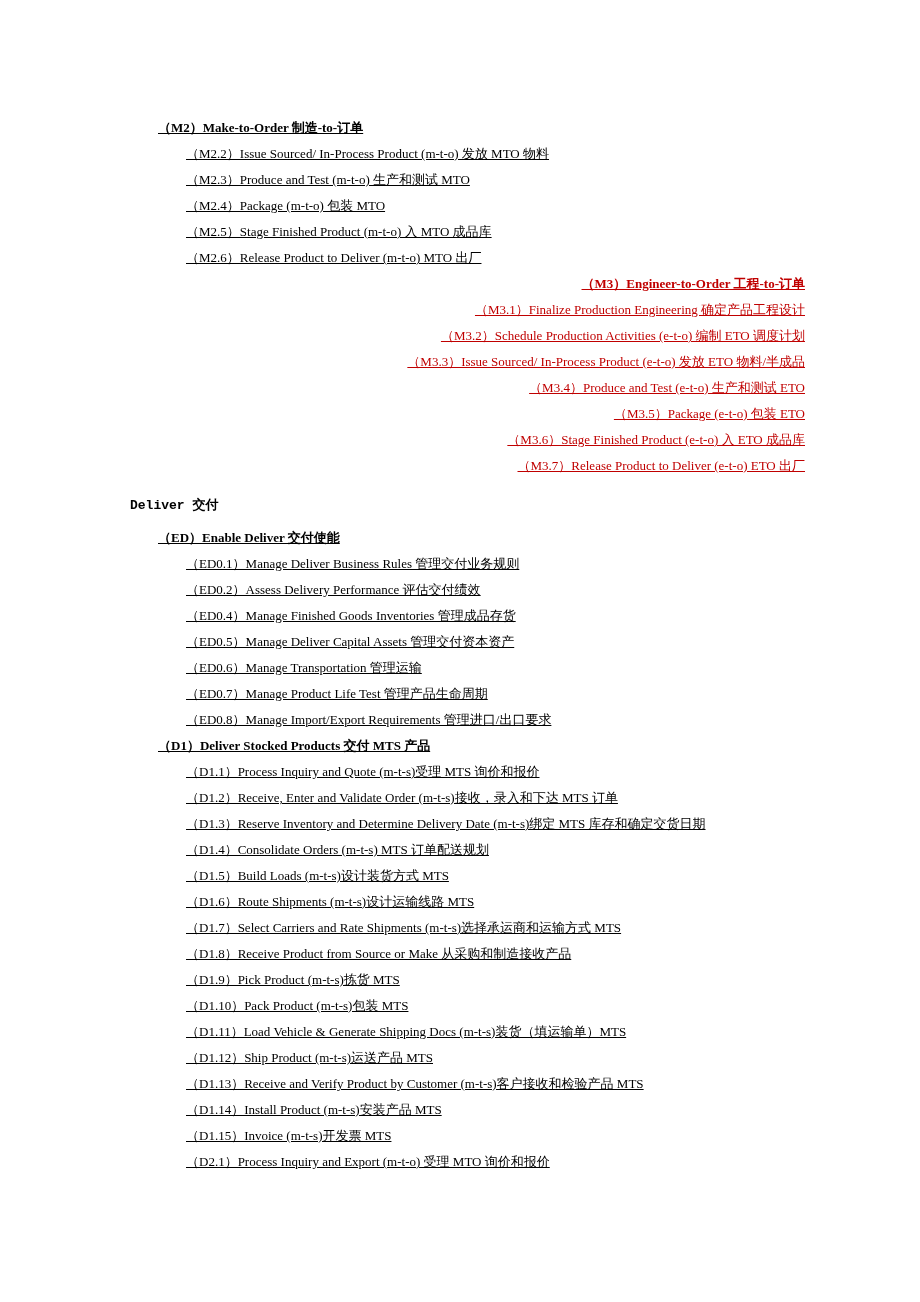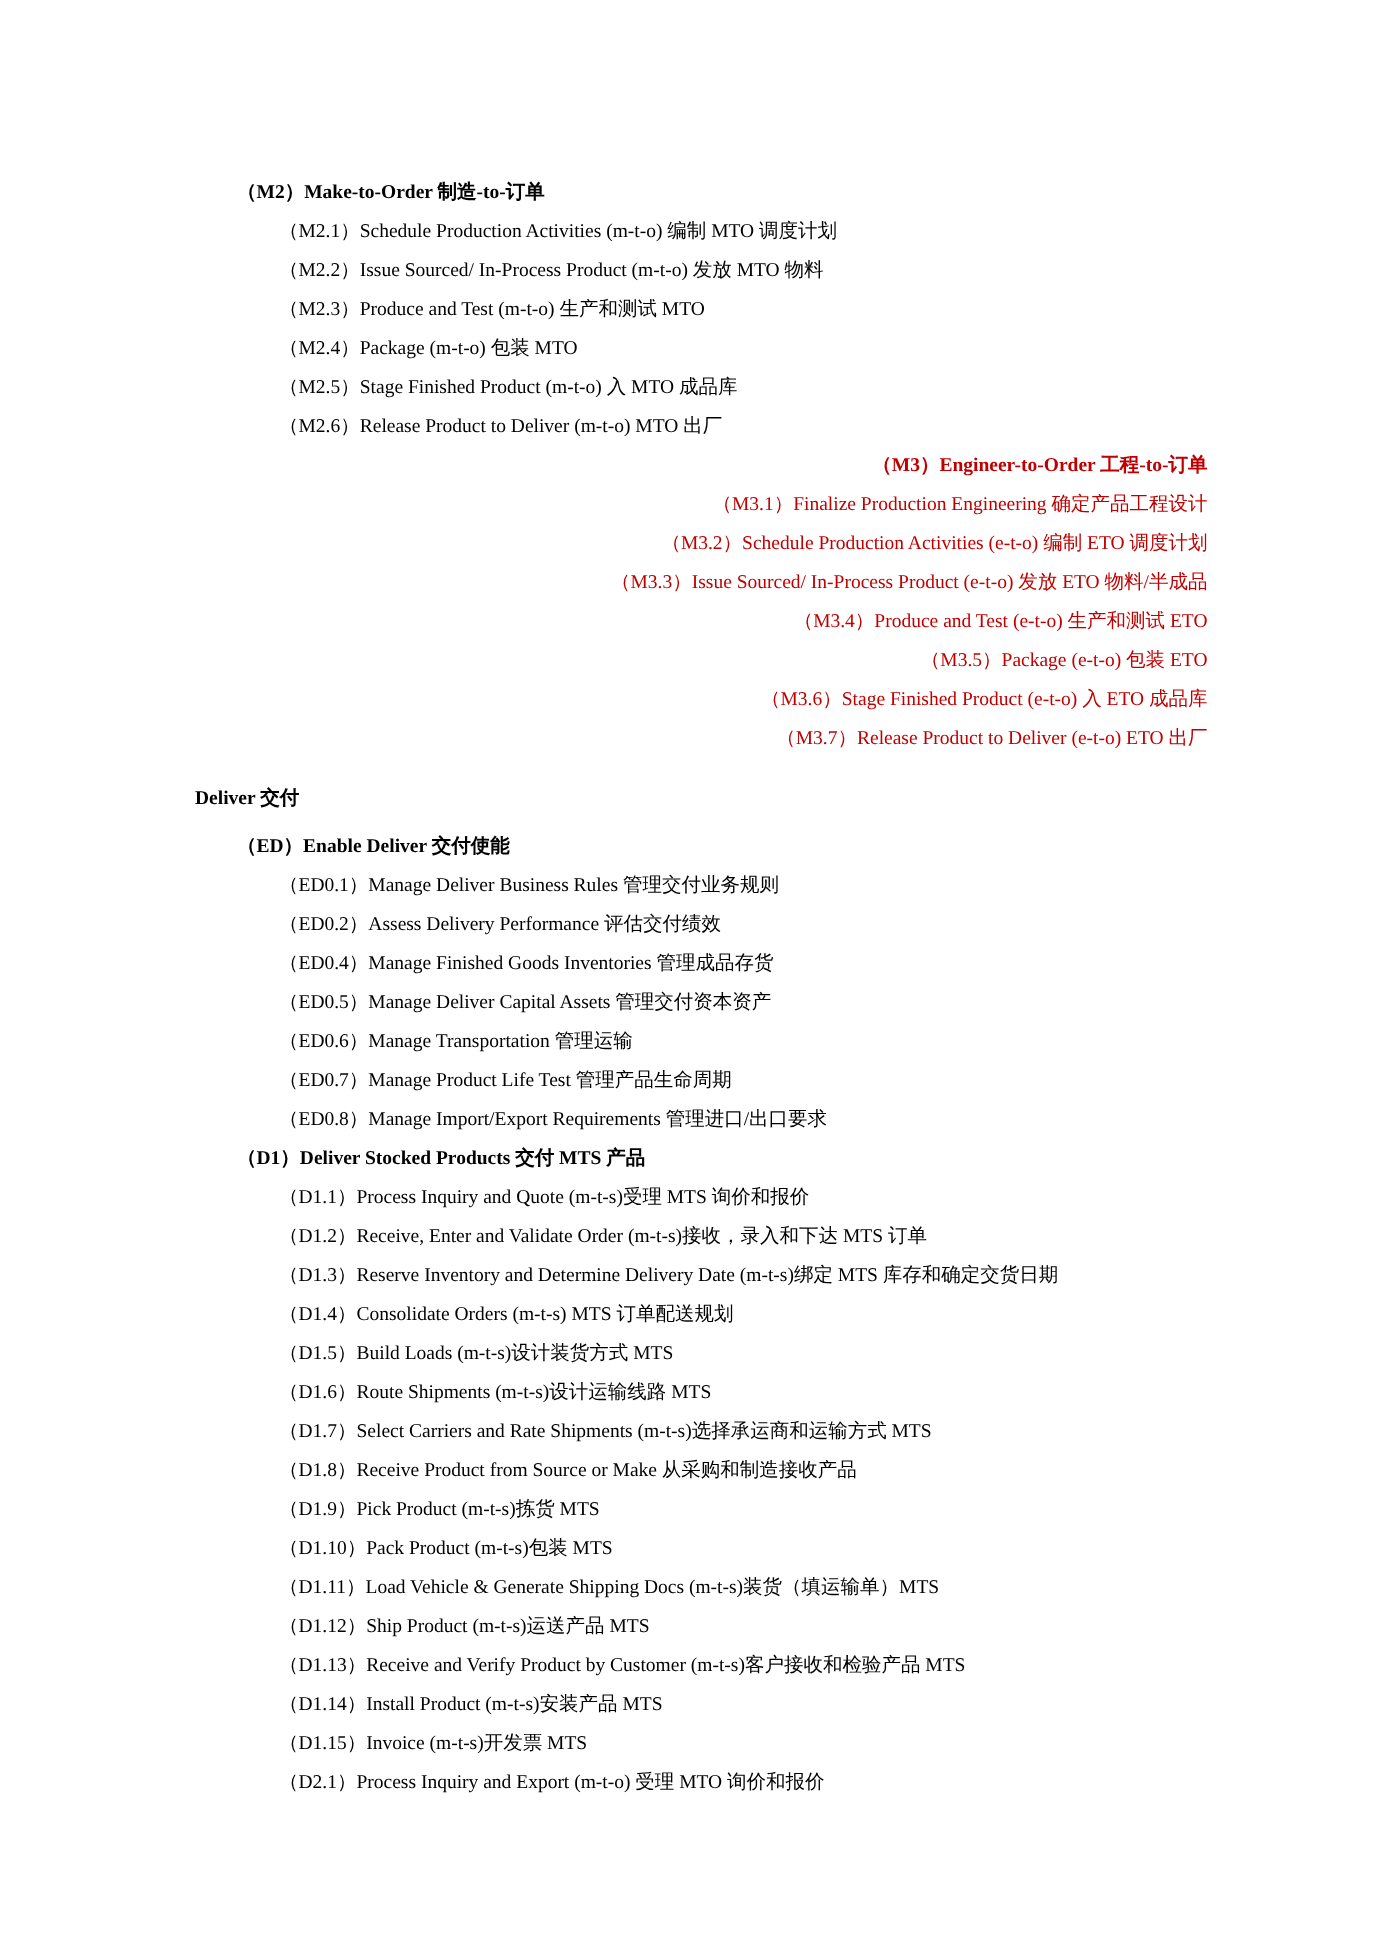--- a/index.html
+++ b/index.html
@@ -13,37 +13,38 @@
   .page {
     width: 920px;
     min-height: 1302px;
     padding: 115px 115px 60px 130px;
     box-sizing: border-box;
   }
   .section-title {
     font-weight: bold;
     margin: 0 0 6px 0;
     line-height: 2.0;
+    font-family: Liberation Mono, monospace;
   }
   .level0 { margin-left: 0; }
   .level1 { margin-left: 28px; font-weight: bold; }
   .level2 { margin-left: 56px; font-weight: normal; }
   .item {
     line-height: 2.0;
+    text-decoration: underline;
   }
   .red { color: #c00000; text-align: right; }
   .spacer { height: 14px; }
 </style>
 </head>
 <body>
 
 <div class="page">
 
   <div class="item level1">（M2）Make-to-Order 制造-to-订单</div>
-  <div class="item level2">（M2.1）Schedule Production Activities (m-t-o)  编制 MTO 调度计划</div>
   <div class="item level2">（M2.2）Issue Sourced/ In-Process Product (m-t-o)  发放 MTO 物料</div>
   <div class="item level2">（M2.3）Produce and Test (m-t-o)  生产和测试 MTO</div>
   <div class="item level2">（M2.4）Package (m-t-o)  包装 MTO</div>
   <div class="item level2">（M2.5）Stage Finished Product (m-t-o)  入 MTO 成品库</div>
   <div class="item level2">（M2.6）Release Product to Deliver (m-t-o) MTO 出厂</div>
 
   <div class="item level1 red">（M3）Engineer-to-Order 工程-to-订单</div>
   <div class="item level2 red">（M3.1）Finalize Production Engineering 确定产品工程设计</div>
   <div class="item level2 red">（M3.2）Schedule Production Activities (e-t-o)  编制 ETO 调度计划</div>
   <div class="item level2 red">（M3.3）Issue Sourced/ In-Process Product (e-t-o)  发放 ETO 物料/半成品</div>

